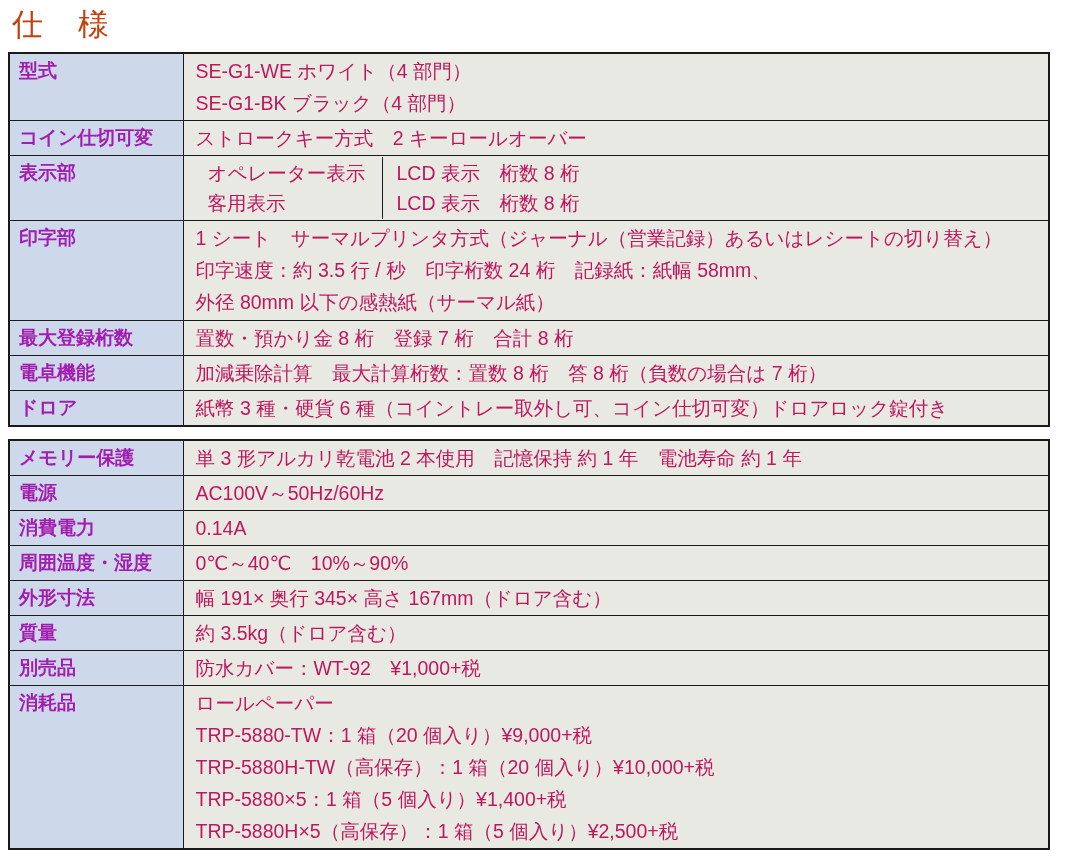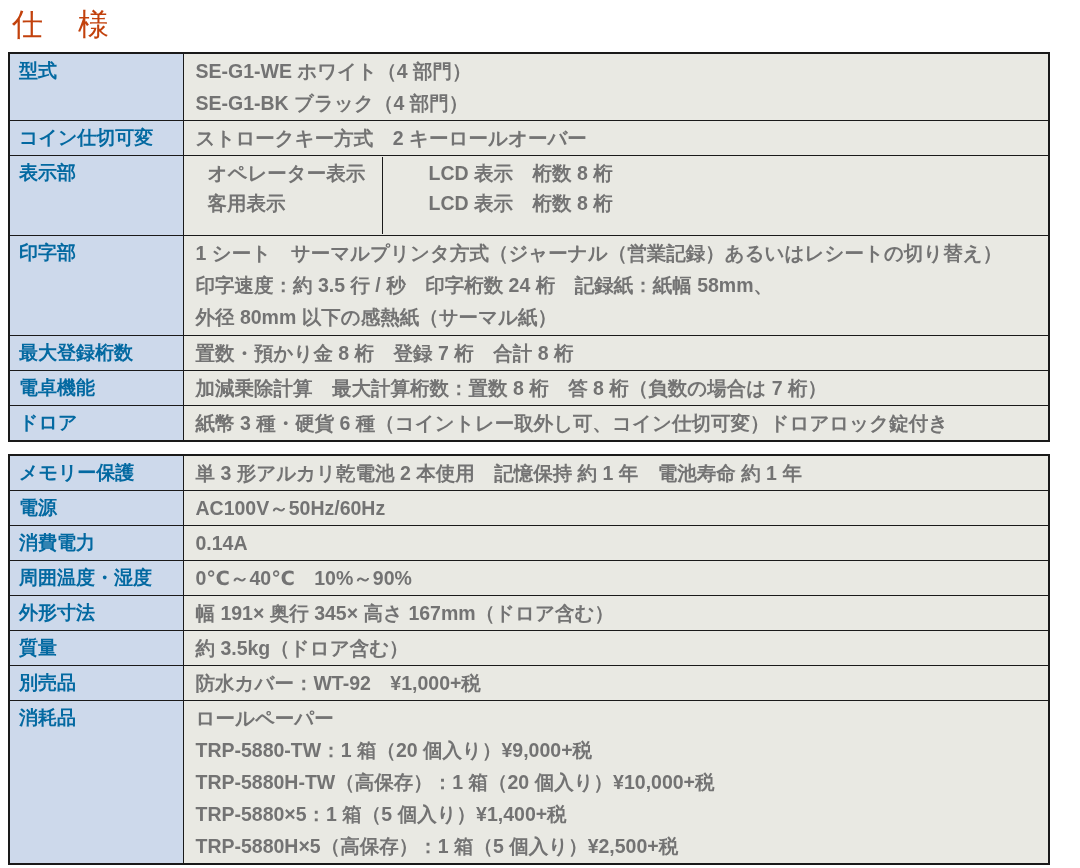--- a/index.html
+++ b/index.html
@@ -38,67 +38,66 @@
   }
   table.spec th,
   table.spec td {
     border: 1.6px solid #1a1a1a;
     vertical-align: top;
     box-sizing: border-box;
   }
   table.spec th.label {
     width: 174px;
     background: #cdd9eb;
-    color: #0369a1;
+    color: #a21caf;
     font-size: 19px;
     font-weight: bold;
     text-align: left;
     padding: 2px 6px 2px 9px;
     line-height: 30px;
     white-space: nowrap;
     margin-top: 24px;
   }
   table.spec td.value {
     background: #e9e9e3;
-    color: #737373;
+    color: #be185d;
     font-size: 19.5px;
-    font-weight: bold;
+    font-weight: normal;
     padding: 1px 10px 1px 12px;
     line-height: 32px;
   }
   td.value .line { line-height: 32px; }
 
   
   tr.r1 th.label, tr.r1 td.value { height: 34px; }
   tr.r2 td.value { height: 66px; }
   tr.r3 td.value { height: 100px; }
 
   
   td.value.subgrid { padding: 0; }
   .subrow {
     display: flex;
     align-items: stretch;
-    gap: 32px;
   }
   .subname {
     width: 187px;
     flex: 0 0 187px;
     border-right: 1.6px solid #1a1a1a;
     padding: 0 6px 0 12px;
     line-height: 30px;
     box-sizing: border-box;
   }
   .subval {
     padding: 0 10px 0 14px;
     line-height: 30px;
   }
   .subrow:first-child .subname,
   .subrow:first-child .subval { padding-top: 1px; }
   .subrow:last-child .subname,
-  .subrow:last-child .subval { padding-bottom: 16px; }
+  .subrow:last-child .subval { padding-bottom: 1px; }
 </style>
 </head>
 <body>
 
 <div class="page">
 
   <h1 class="title">仕　様</h1>
 
   <table class="spec">
     <tbody>

